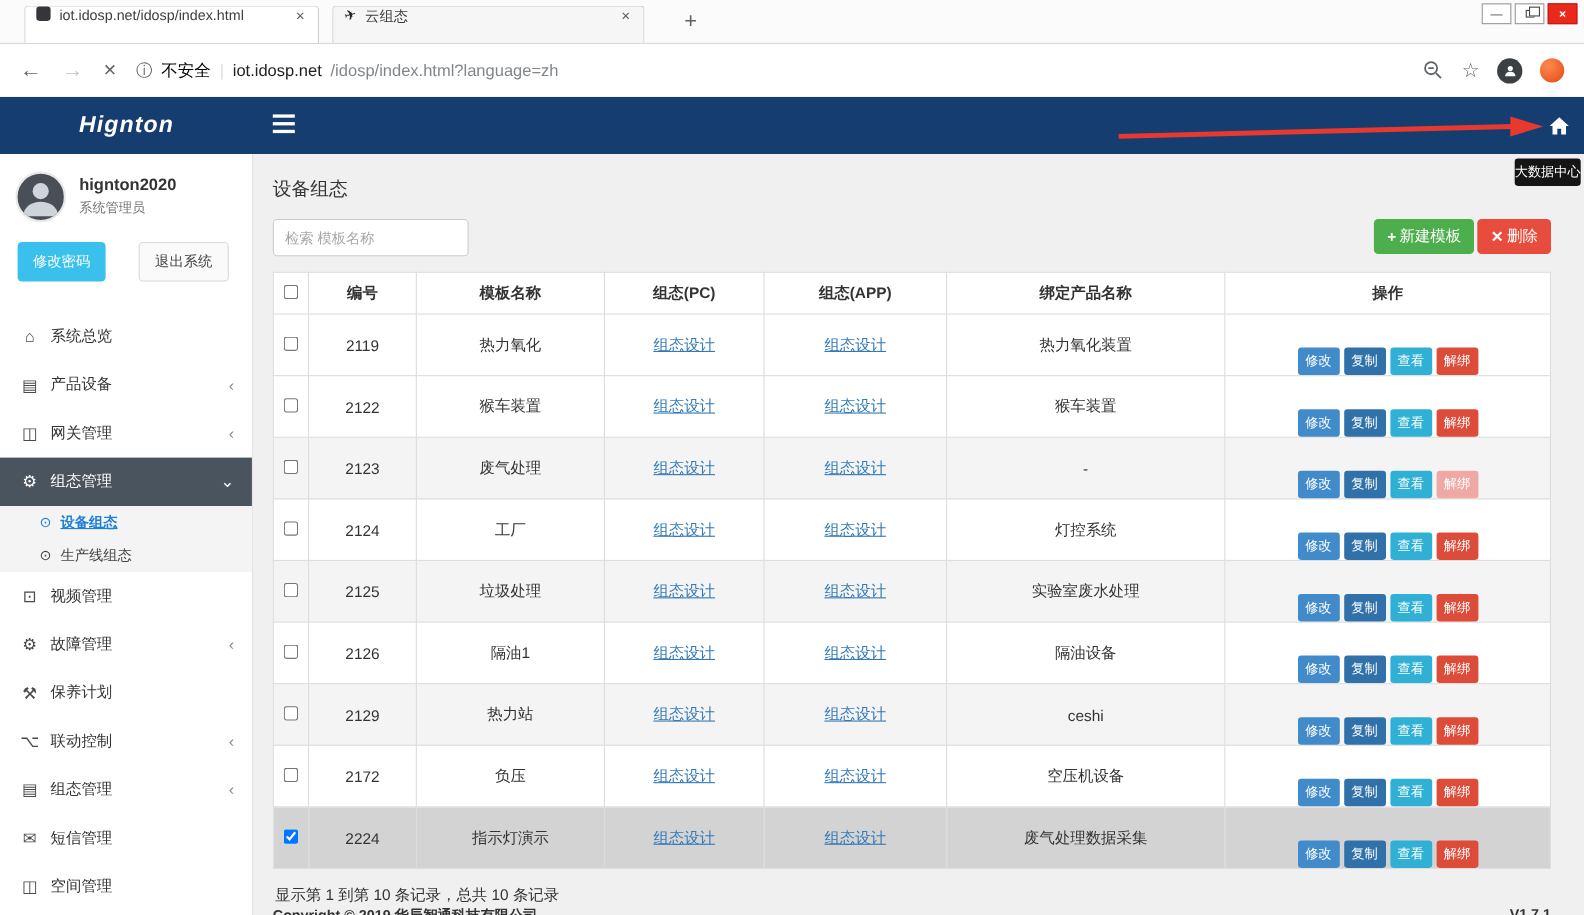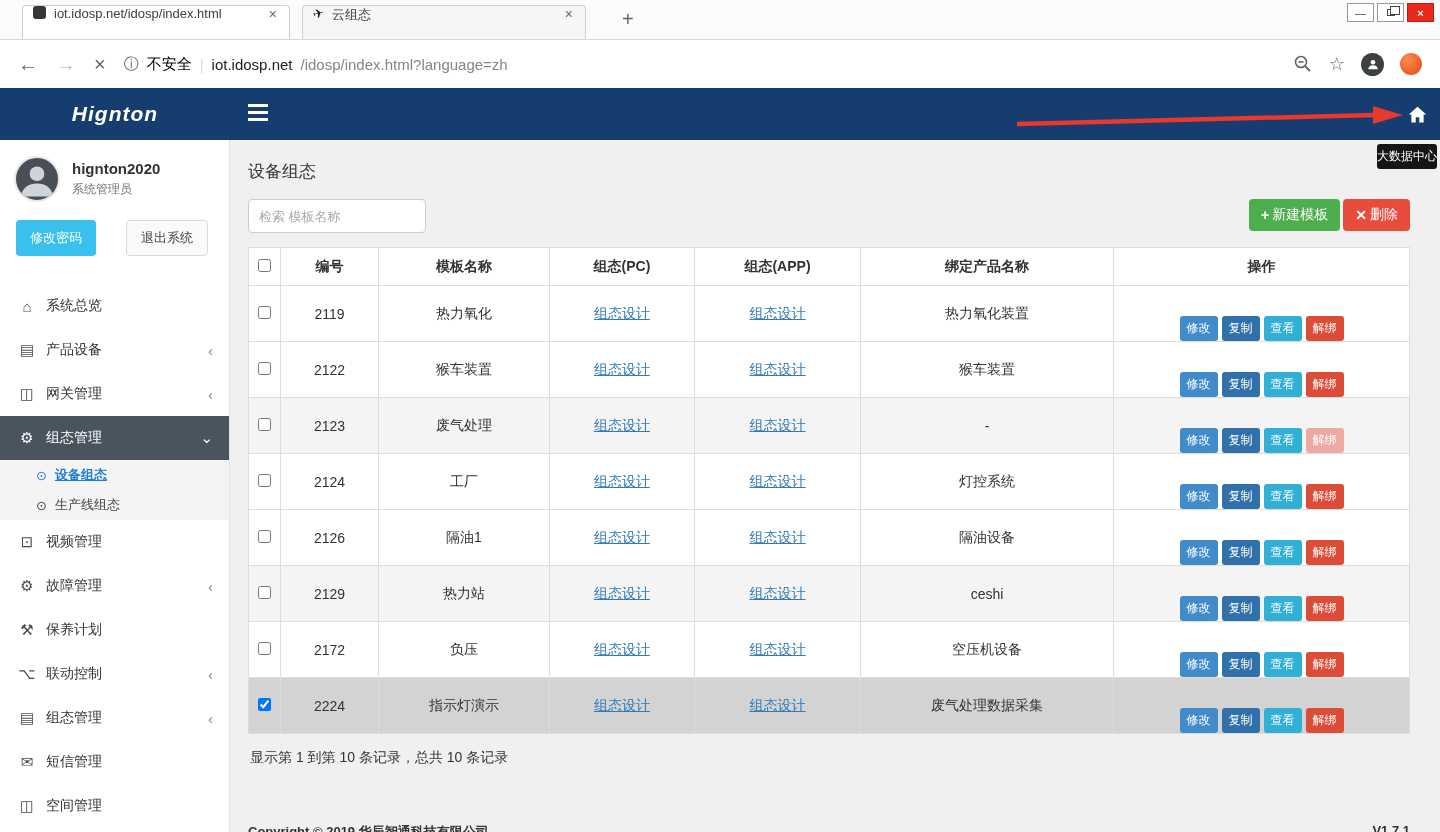--- a/index.html
+++ b/index.html
@@ -329,20 +329,29 @@
   </tr>
             <tr>
     <td><input type="checkbox" style=""></td>
     <td>2124</td>
     <td>工厂</td>
     <td><a class="tlink" href="#">组态设计</a></td>
     <td><a class="tlink" href="#">组态设计</a></td>
     <td>灯控系统</td>
     <td><button class="act act-edit">修改</button><button class="act act-copy">复制</button><button class="act act-view">查看</button><button class="act act-unbind">解绑</button></td>
   </tr>
+            <tr class="striped">
+    <td><input type="checkbox" style=""></td>
+    <td>2125</td>
+    <td>垃圾处理</td>
+    <td><a class="tlink" href="#">组态设计</a></td>
+    <td><a class="tlink" href="#">组态设计</a></td>
+    <td>实验室废水处理</td>
+    <td><button class="act act-edit">修改</button><button class="act act-copy">复制</button><button class="act act-view">查看</button><button class="act act-unbind">解绑</button></td>
+  </tr>
             <tr>
     <td><input type="checkbox" style=""></td>
     <td>2126</td>
     <td>隔油1</td>
     <td><a class="tlink" href="#">组态设计</a></td>
     <td><a class="tlink" href="#">组态设计</a></td>
     <td>隔油设备</td>
     <td><button class="act act-edit">修改</button><button class="act act-copy">复制</button><button class="act act-view">查看</button><button class="act act-unbind">解绑</button></td>
   </tr>
             <tr class="striped">

